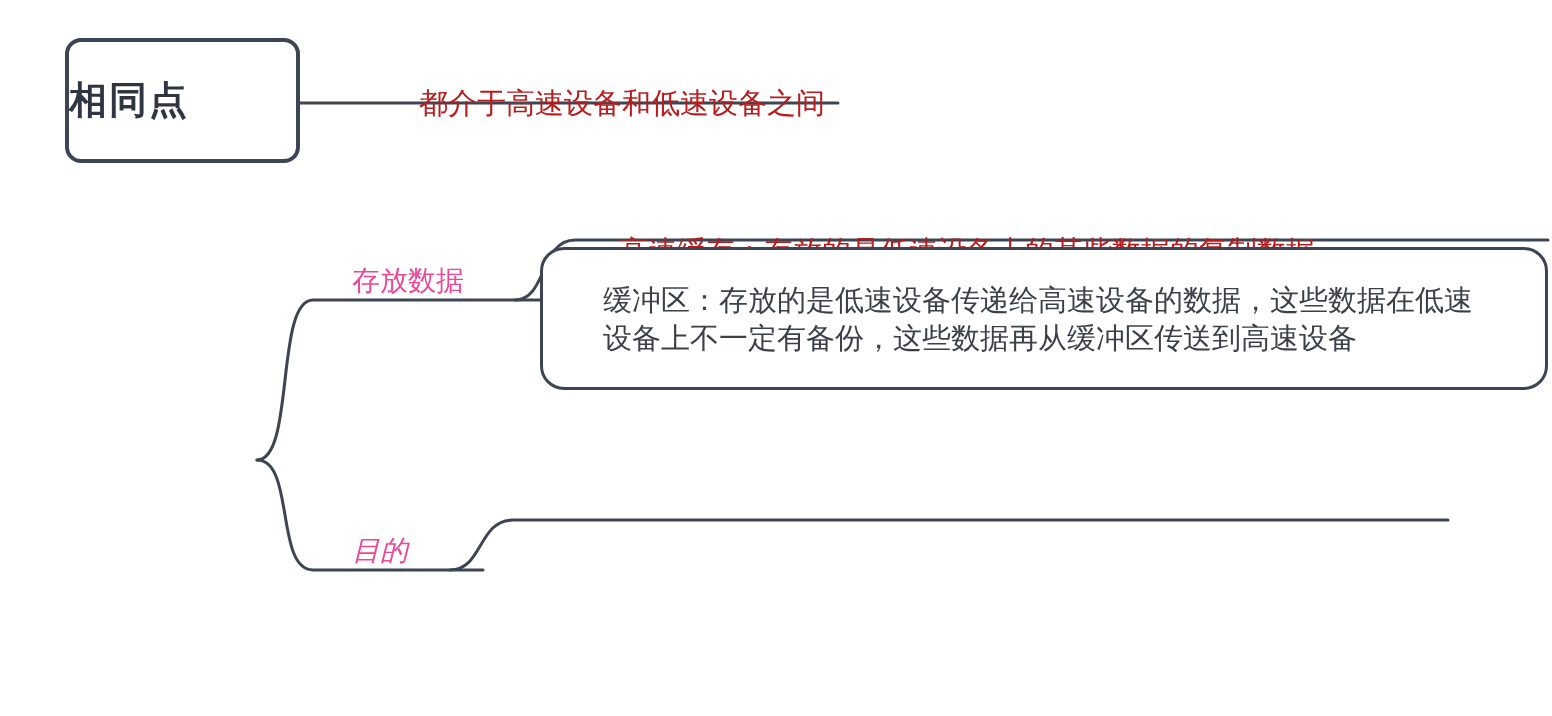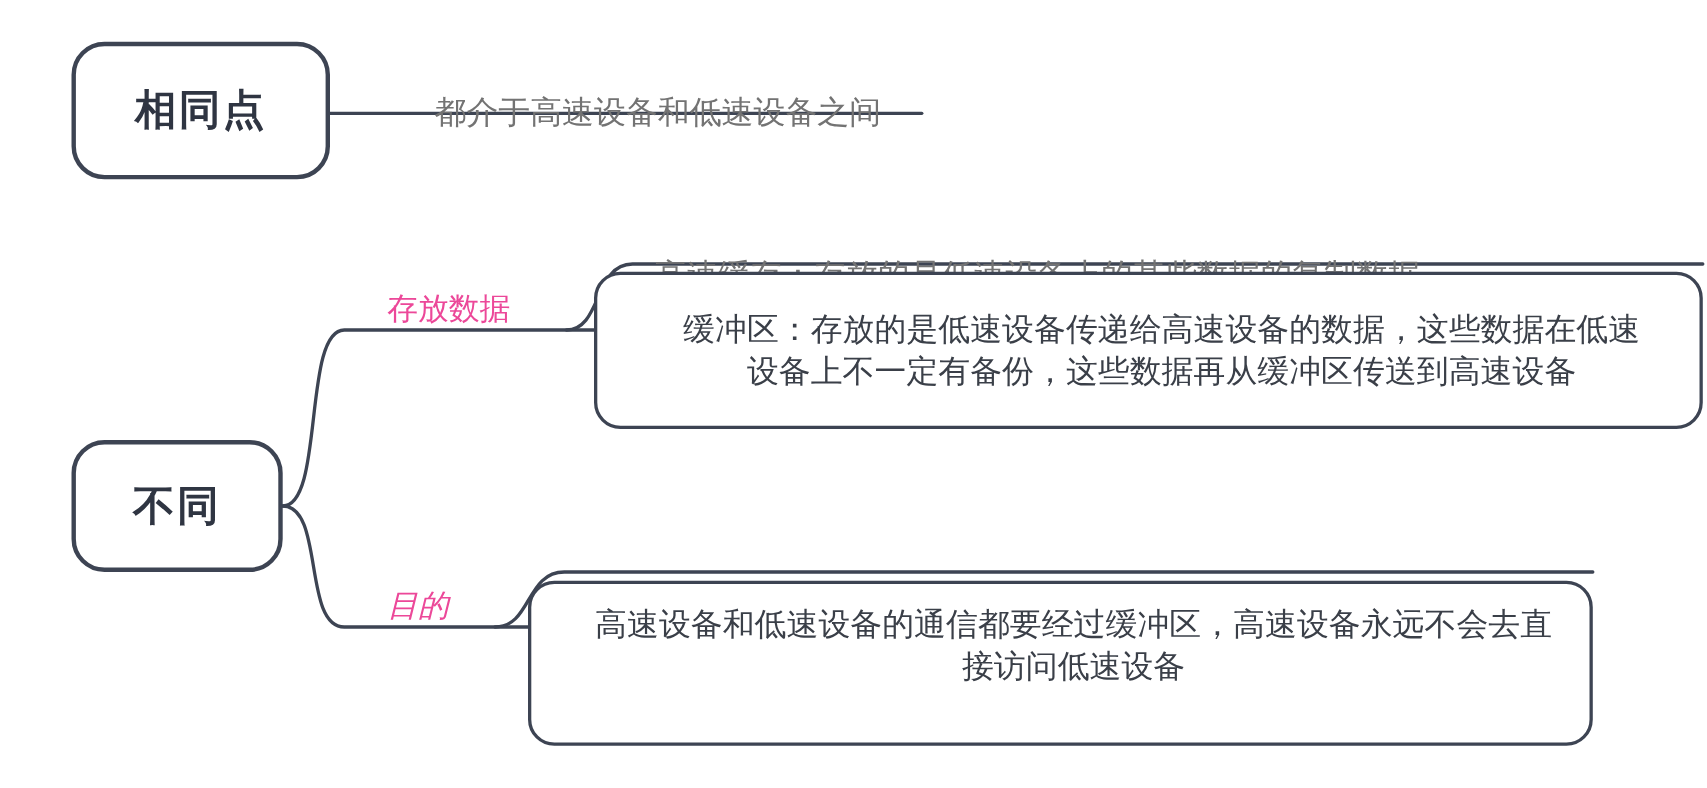--- a/index.html
+++ b/index.html
@@ -27,59 +27,58 @@
   .connectors path, .connectors line {
     fill: none;
     stroke: #3d4453;
     stroke-width: 3;
     stroke-linecap: round;
   }
   .root-box {
     position: absolute;
     display: flex;
     align-items: center;
-    justify-content: center;
     border: 4px solid #3d4453;
-    border-radius: 30px;
+    border-radius: 16px;
     background: #ffffff;
     font-size: 38px;
     font-weight: bold;
     color: #2f3542;
     letter-spacing: 2px;
     box-sizing: border-box;
   }
   .box-node {
     position: absolute;
     border: 3px solid #3d4453;
     border-radius: 24px;
     background: #ffffff;
     box-sizing: border-box;
     display: flex;
     flex-direction: column;
     justify-content: center;
   }
   .box-node .box-text {
-    padding-left: 44px;
+    padding-left: 60px;
     padding-right: 20px;
     font-size: 29px;
     line-height: 38px;
     white-space: pre-line;
     color: #3a3f48;
-    text-align: center;
   }
   .box-node.top-align {
     justify-content: flex-start;
     padding-top: 18px;
   }
   .text-node {
     position: absolute;
     font-size: 29px;
     line-height: 37px;
     white-space: pre-line;
-    color: #737373;
+    color: #b91c1c;
+    margin-left: 24px;
   }
   .branch-label {
     position: absolute;
     font-size: 28px;
     color: #ec4899;
   }
 </style>
 </head>
 <body>
 
@@ -99,40 +98,33 @@
   </svg>
 
   <div class="root-box" style="left:65px; top:38px; width:235px; height:125px;">
     <span>相同点</span>
   </div>
 
   <div class="text-node" style="left:395px; top:48px;">
     <span>都介于高速设备和低速设备之间</span>
   </div>
 
-  <div class="root-box" style="left:65px; top:400px; width:192px; height:120px;">
-    <span>不同</span>
-  </div>
 
   <div class="branch-label" style="left:352px; top:262px;">
     <span>存放数据</span>
   </div>
 
   <div class="text-node" style="left:595px; top:196px;">
     <span>高速缓存：存放的是低速设备上的某些数据的复制数据</span>
   </div>
 
   <div class="box-node" style="left:540px; top:247px; width:1008px; height:143px;">
     <div class="box-text">缓冲区：存放的是低速设备传递给高速设备的数据，这些数据在低速
 设备上不一定有备份，这些数据再从缓冲区传送到高速设备</div>
   </div>
 
   <div class="branch-label" style="left:352px; top:532px;font-style:italic;">
     <span>目的</span>
   </div>
 
 
-  <div class="box-node top-align" style="left:480px; top:528px; width:968px; height:150px;">
-    <div class="box-text">高速设备和低速设备的通信都要经过缓冲区，高速设备永远不会去直
-接访问低速设备</div>
-  </div>
 
 </div>
 
 </body></html>

